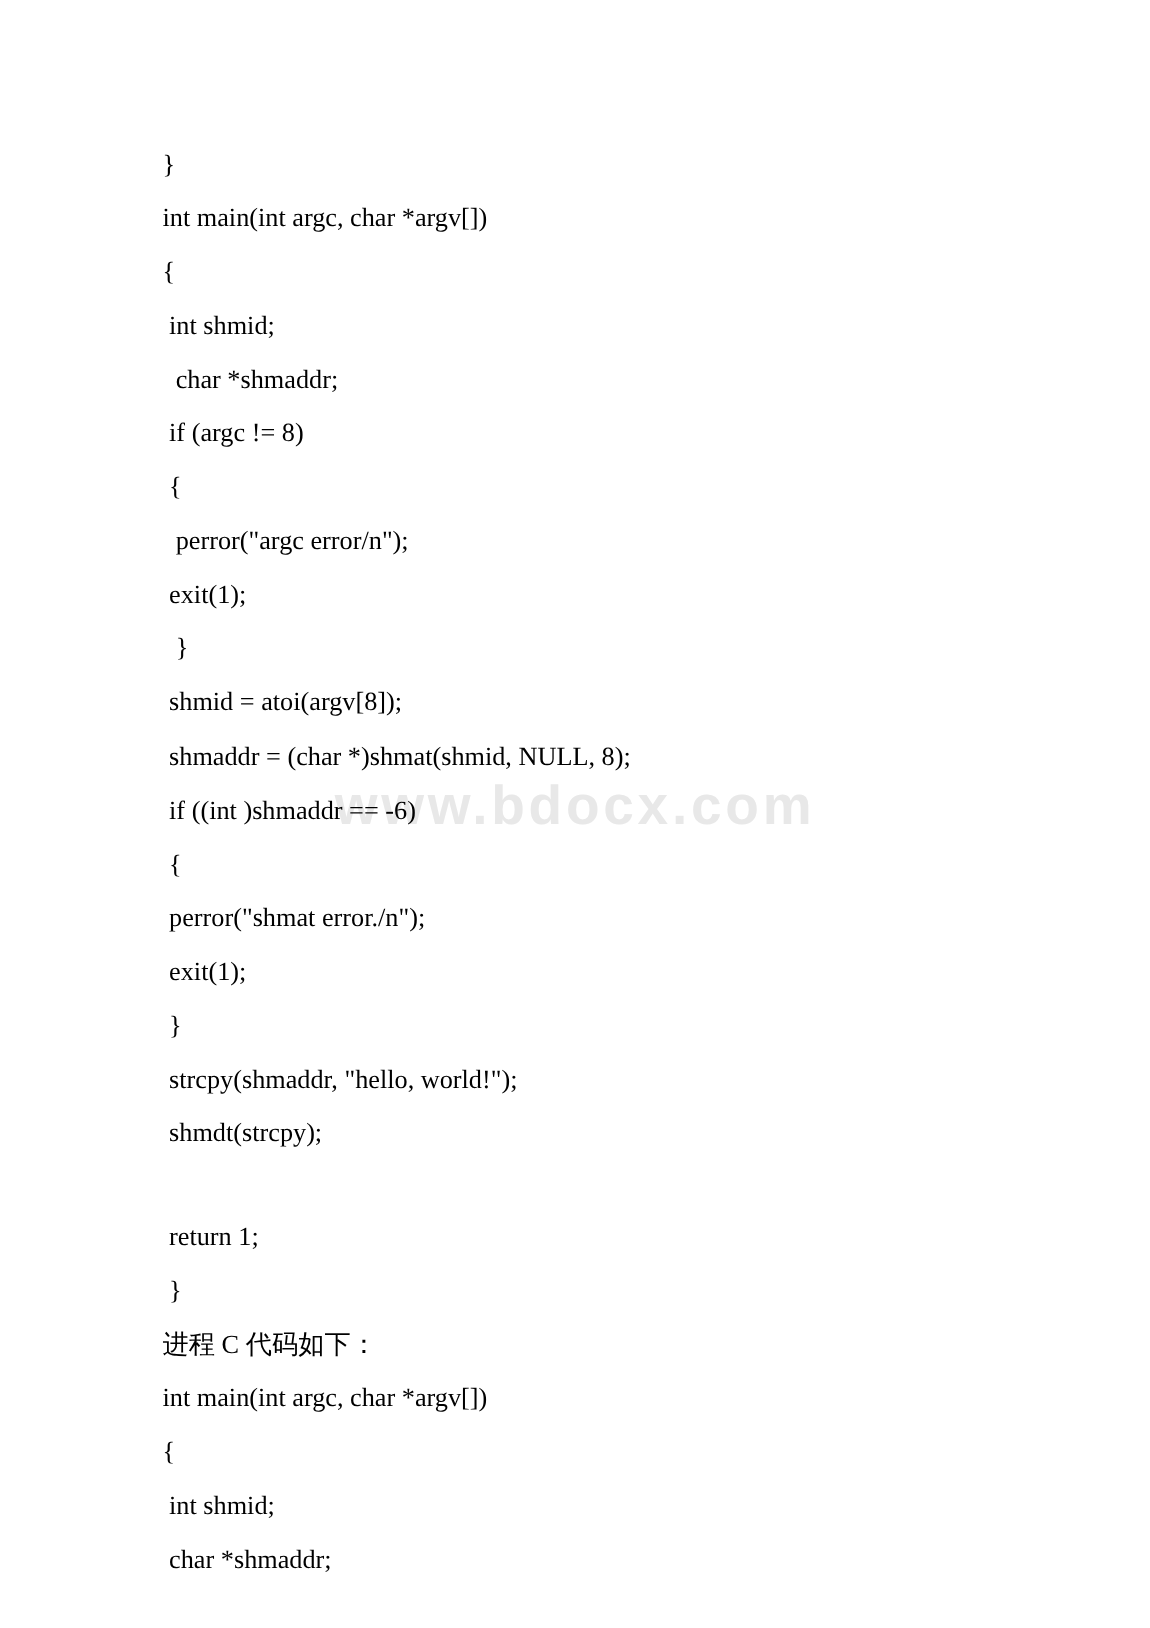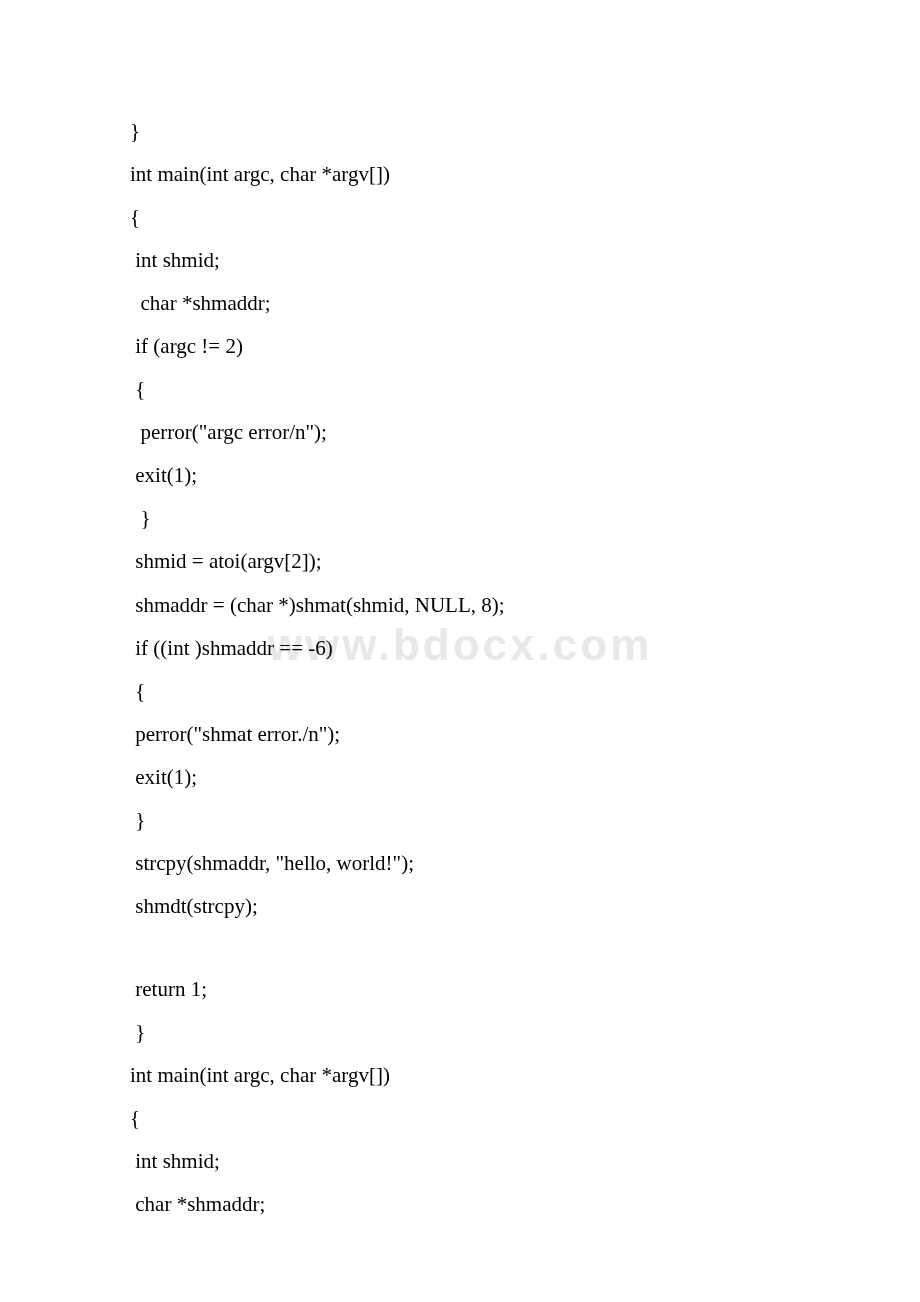--- a/index.html
+++ b/index.html
@@ -48,35 +48,36 @@
 <body>
 
 <div class="watermark">www.bdocx.com</div>
 
 <div class="content">
   <div class="code-line">}</div>
   <div class="code-line">int main(int argc, char *argv[])</div>
   <div class="code-line">{</div>
   <div class="code-line"> int shmid;</div>
   <div class="code-line">  char *shmaddr;</div>
-  <div class="code-line"> if (argc != 2)</div>
+  <div class="code-line"> if (argc != 8)</div>
   <div class="code-line"> {</div>
   <div class="code-line">  perror("argc error/n");</div>
   <div class="code-line"> exit(1);</div>
   <div class="code-line">  }</div>
-  <div class="code-line"> shmid = atoi(argv[2]);</div>
+  <div class="code-line"> shmid = atoi(argv[8]);</div>
   <div class="code-line"> shmaddr = (char *)shmat(shmid, NULL, 8);</div>
   <div class="code-line"> if ((int )shmaddr == -6)</div>
   <div class="code-line"> {</div>
   <div class="code-line"> perror("shmat error./n");</div>
   <div class="code-line"> exit(1);</div>
   <div class="code-line"> }</div>
   <div class="code-line"> strcpy(shmaddr, "hello, world!");</div>
   <div class="code-line"> shmdt(strcpy);</div>
   <div class="blank-line"></div>
   <div class="code-line"> return 1;</div>
   <div class="code-line"> }</div>
+  <div class="code-line">进程 C 代码如下：</div>
   <div class="code-line">int main(int argc, char *argv[])</div>
   <div class="code-line">{</div>
   <div class="code-line"> int shmid;</div>
   <div class="code-line"> char *shmaddr;</div>
 
 </div>
 
 </body></html>

